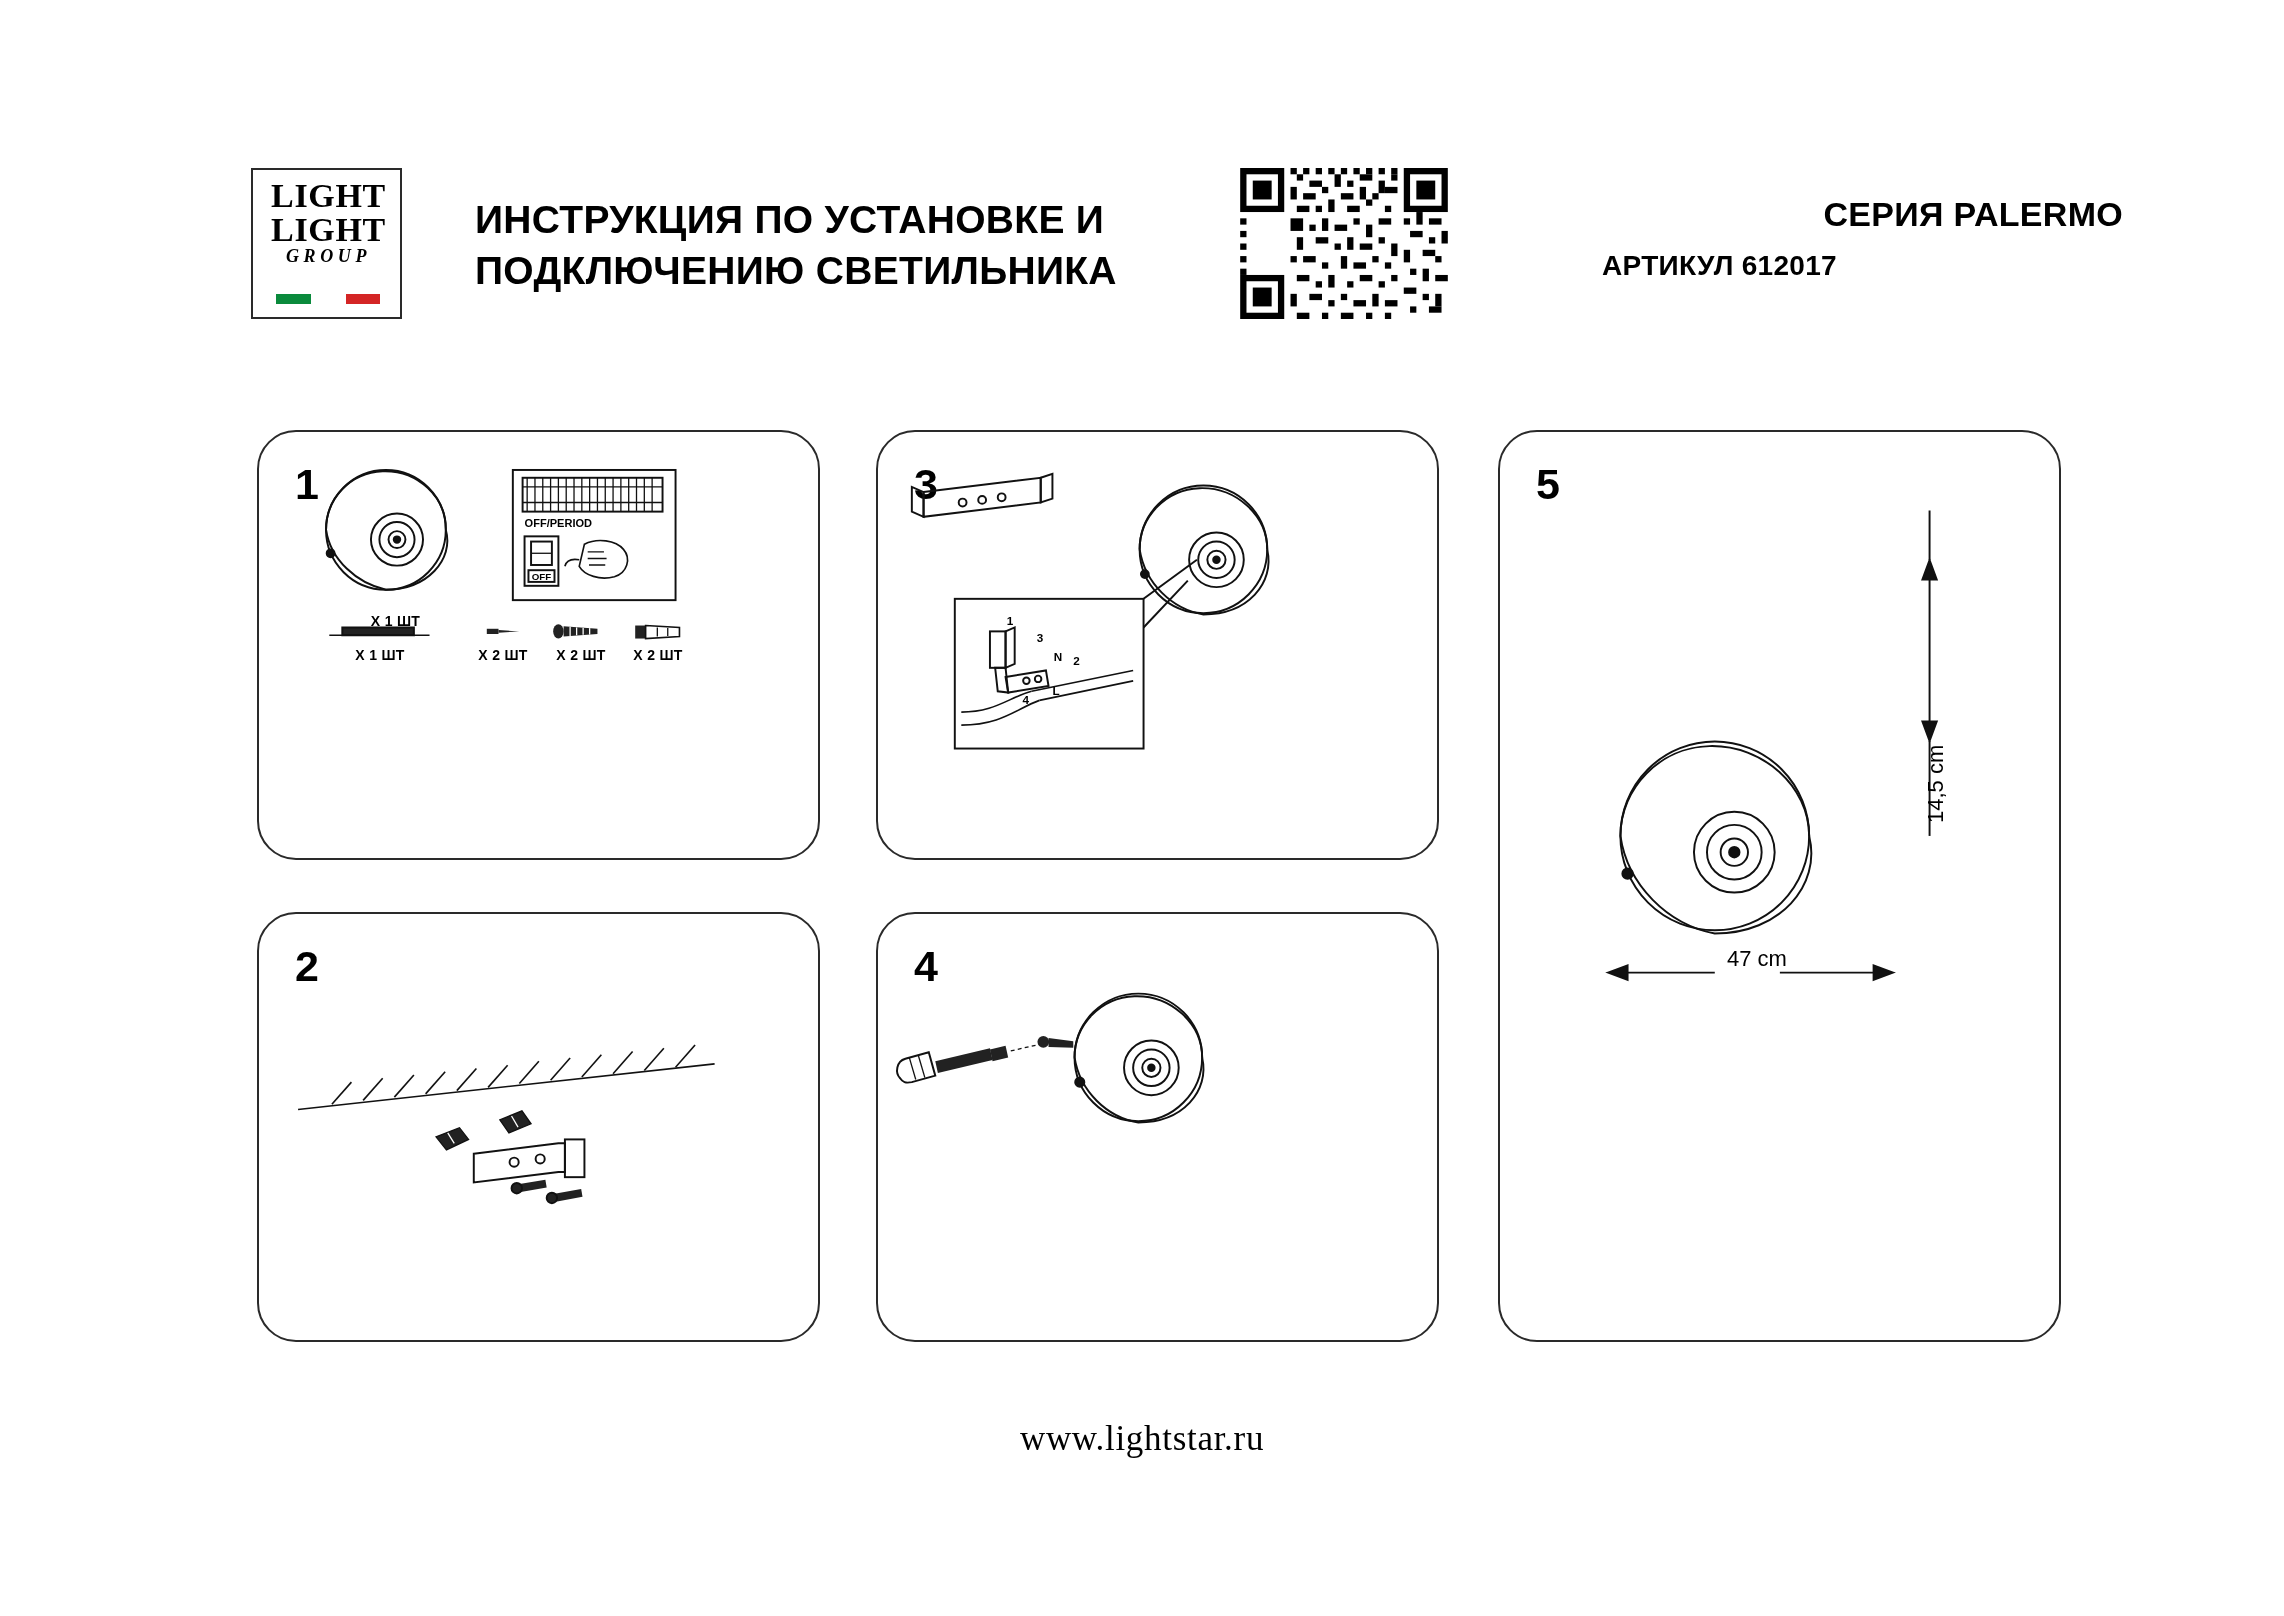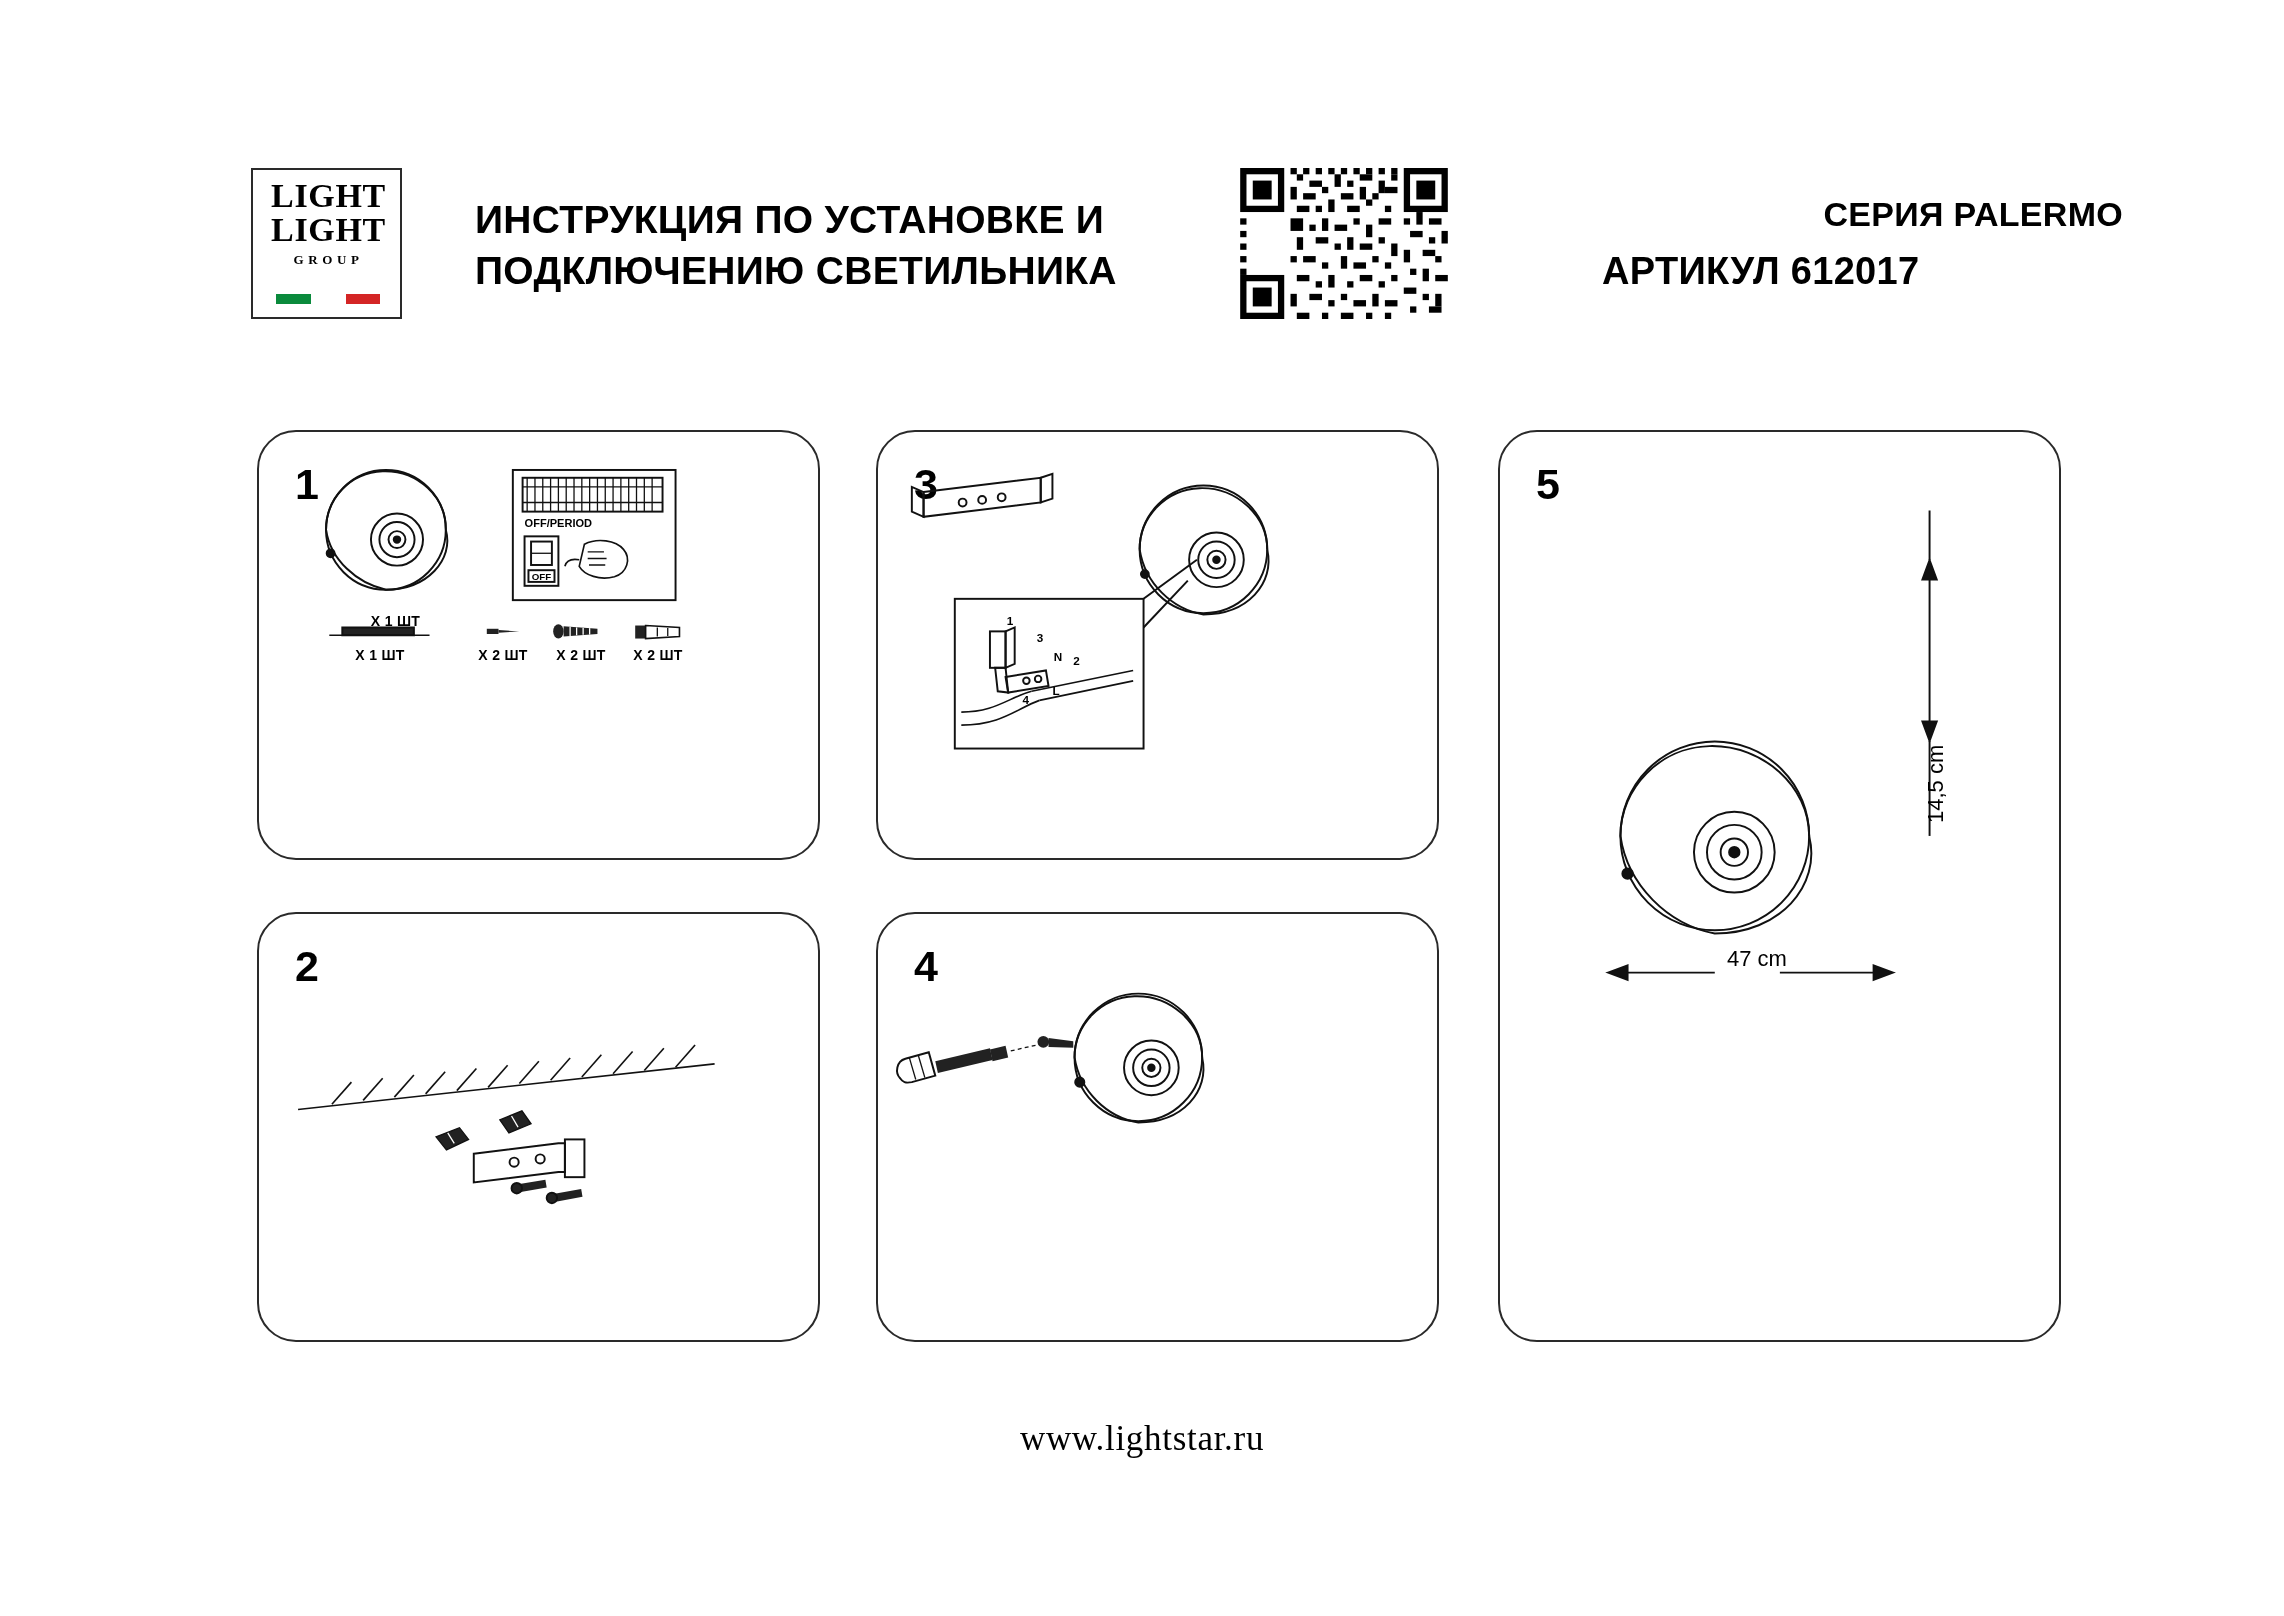--- a/index.html
+++ b/index.html
@@ -34,21 +34,21 @@
     position: absolute;
     left: 0; top: 9px;
     width: 151px;
     text-align: center;
     font-family: "Liberation Serif", serif;
     font-weight: bold;
     line-height: 1.0;
   }
   #logo-text .l1 { display:block; font-size: 34px; letter-spacing: 0.7px; }
   #logo-text .l2 { display:block; font-size: 34px; letter-spacing: 0.7px; }
-  #logo-text .l3 { display:block; font-size: 13px; letter-spacing: 4.6px; margin-top: 6px; }
+  #logo-text .l3 { display:block; font-size: 18px; letter-spacing: 4.6px; margin-top: 0; font-style: italic; }
   #logo-flag {
     position: absolute;
     left: 23.4px; bottom: 13px;
     width: 104px; height: 10.4px;
     display: flex;
   }
   #logo-flag .fg { flex: 1 1 0; background: #0a8a3c; }
   #logo-flag .fw { flex: 1 1 0; background: #ffffff; }
   #logo-flag .fr { flex: 1 1 0; background: #d42525; }
 
@@ -68,21 +68,21 @@
     width: 208px; height: 151px;
   }
   #qr svg { display:block; }
 
   #series-block {
     position: absolute;
     left: 1602px; top: 195px;
     width: 521px;
   }
   #series-block .s1 { font-size: 34px; font-weight: bold; letter-spacing: 0.3px; text-align: right; }
-  #series-block .s2 { font-size: 38px; font-weight: bold; margin-top: 15.6px; letter-spacing: 0.3px; }
+  #series-block .s2 { font-size: 28px; font-weight: bold; margin-top: 15.6px; letter-spacing: 0.3px; }
 
   
   .panel {
     position: absolute;
     border: 2.6px solid #2a2a2a;
     border-radius: 39px;
     box-sizing: border-box;
     background: #ffffff;
   }
   .panel-num {

